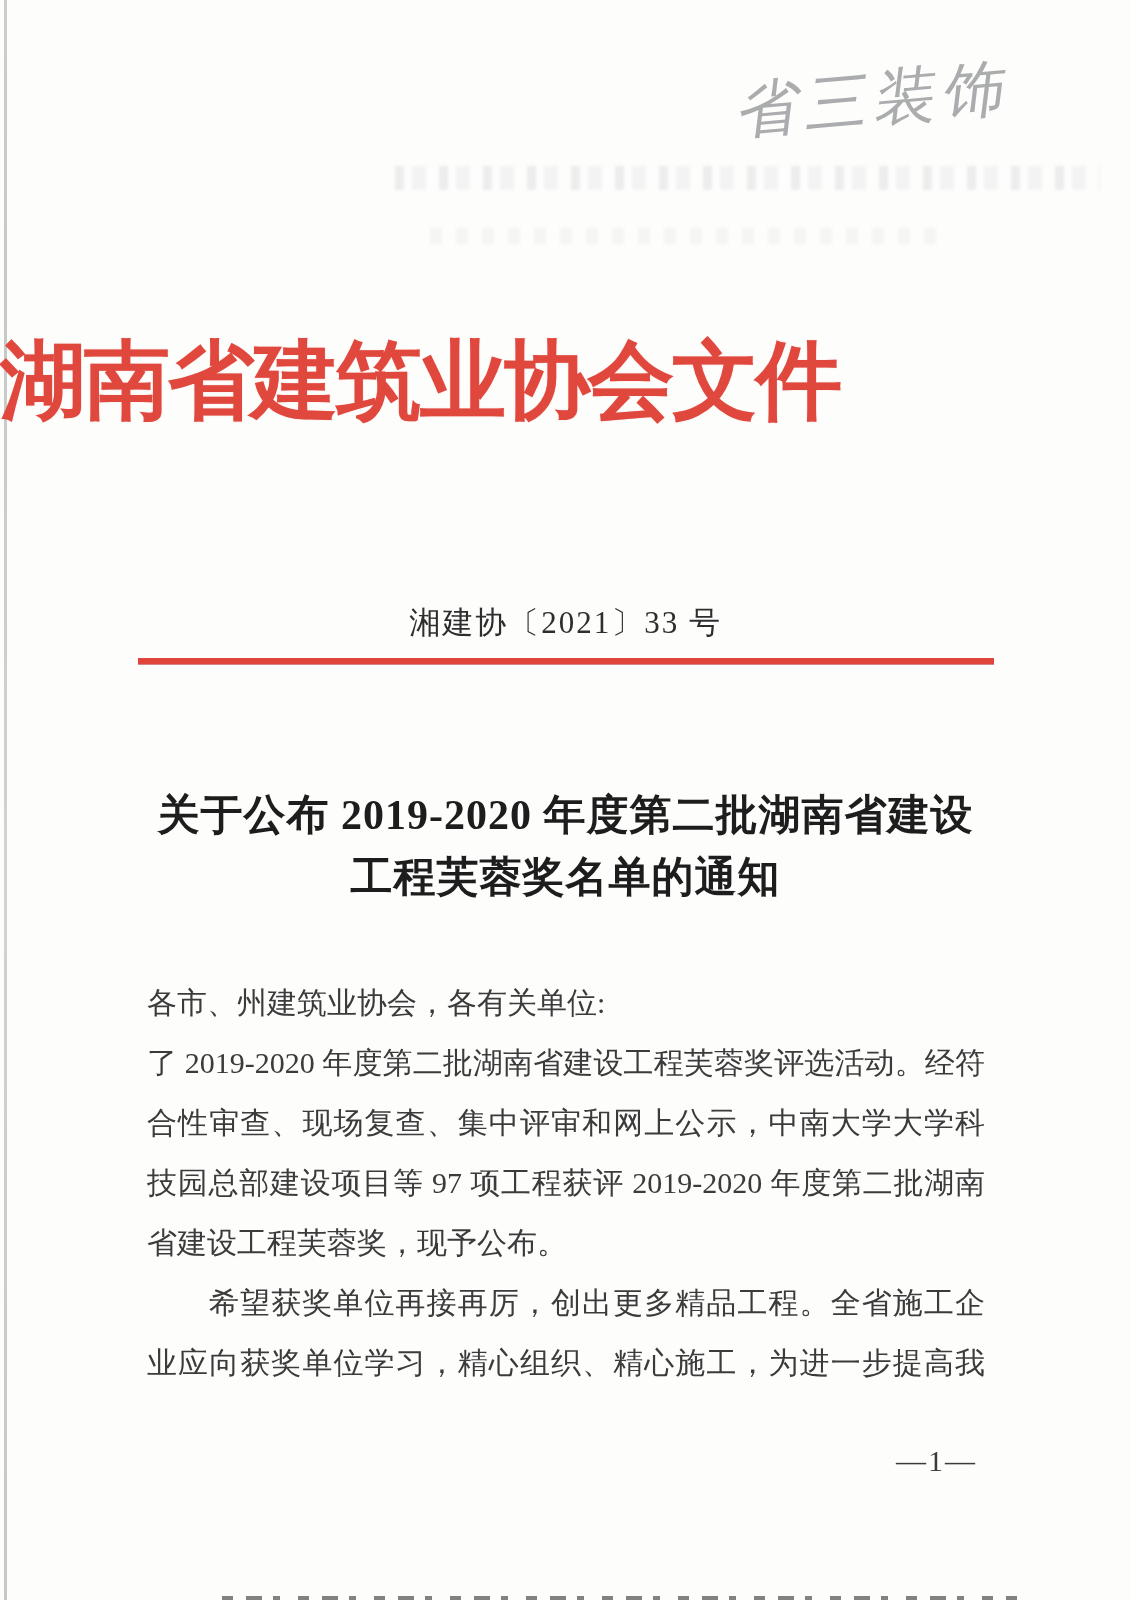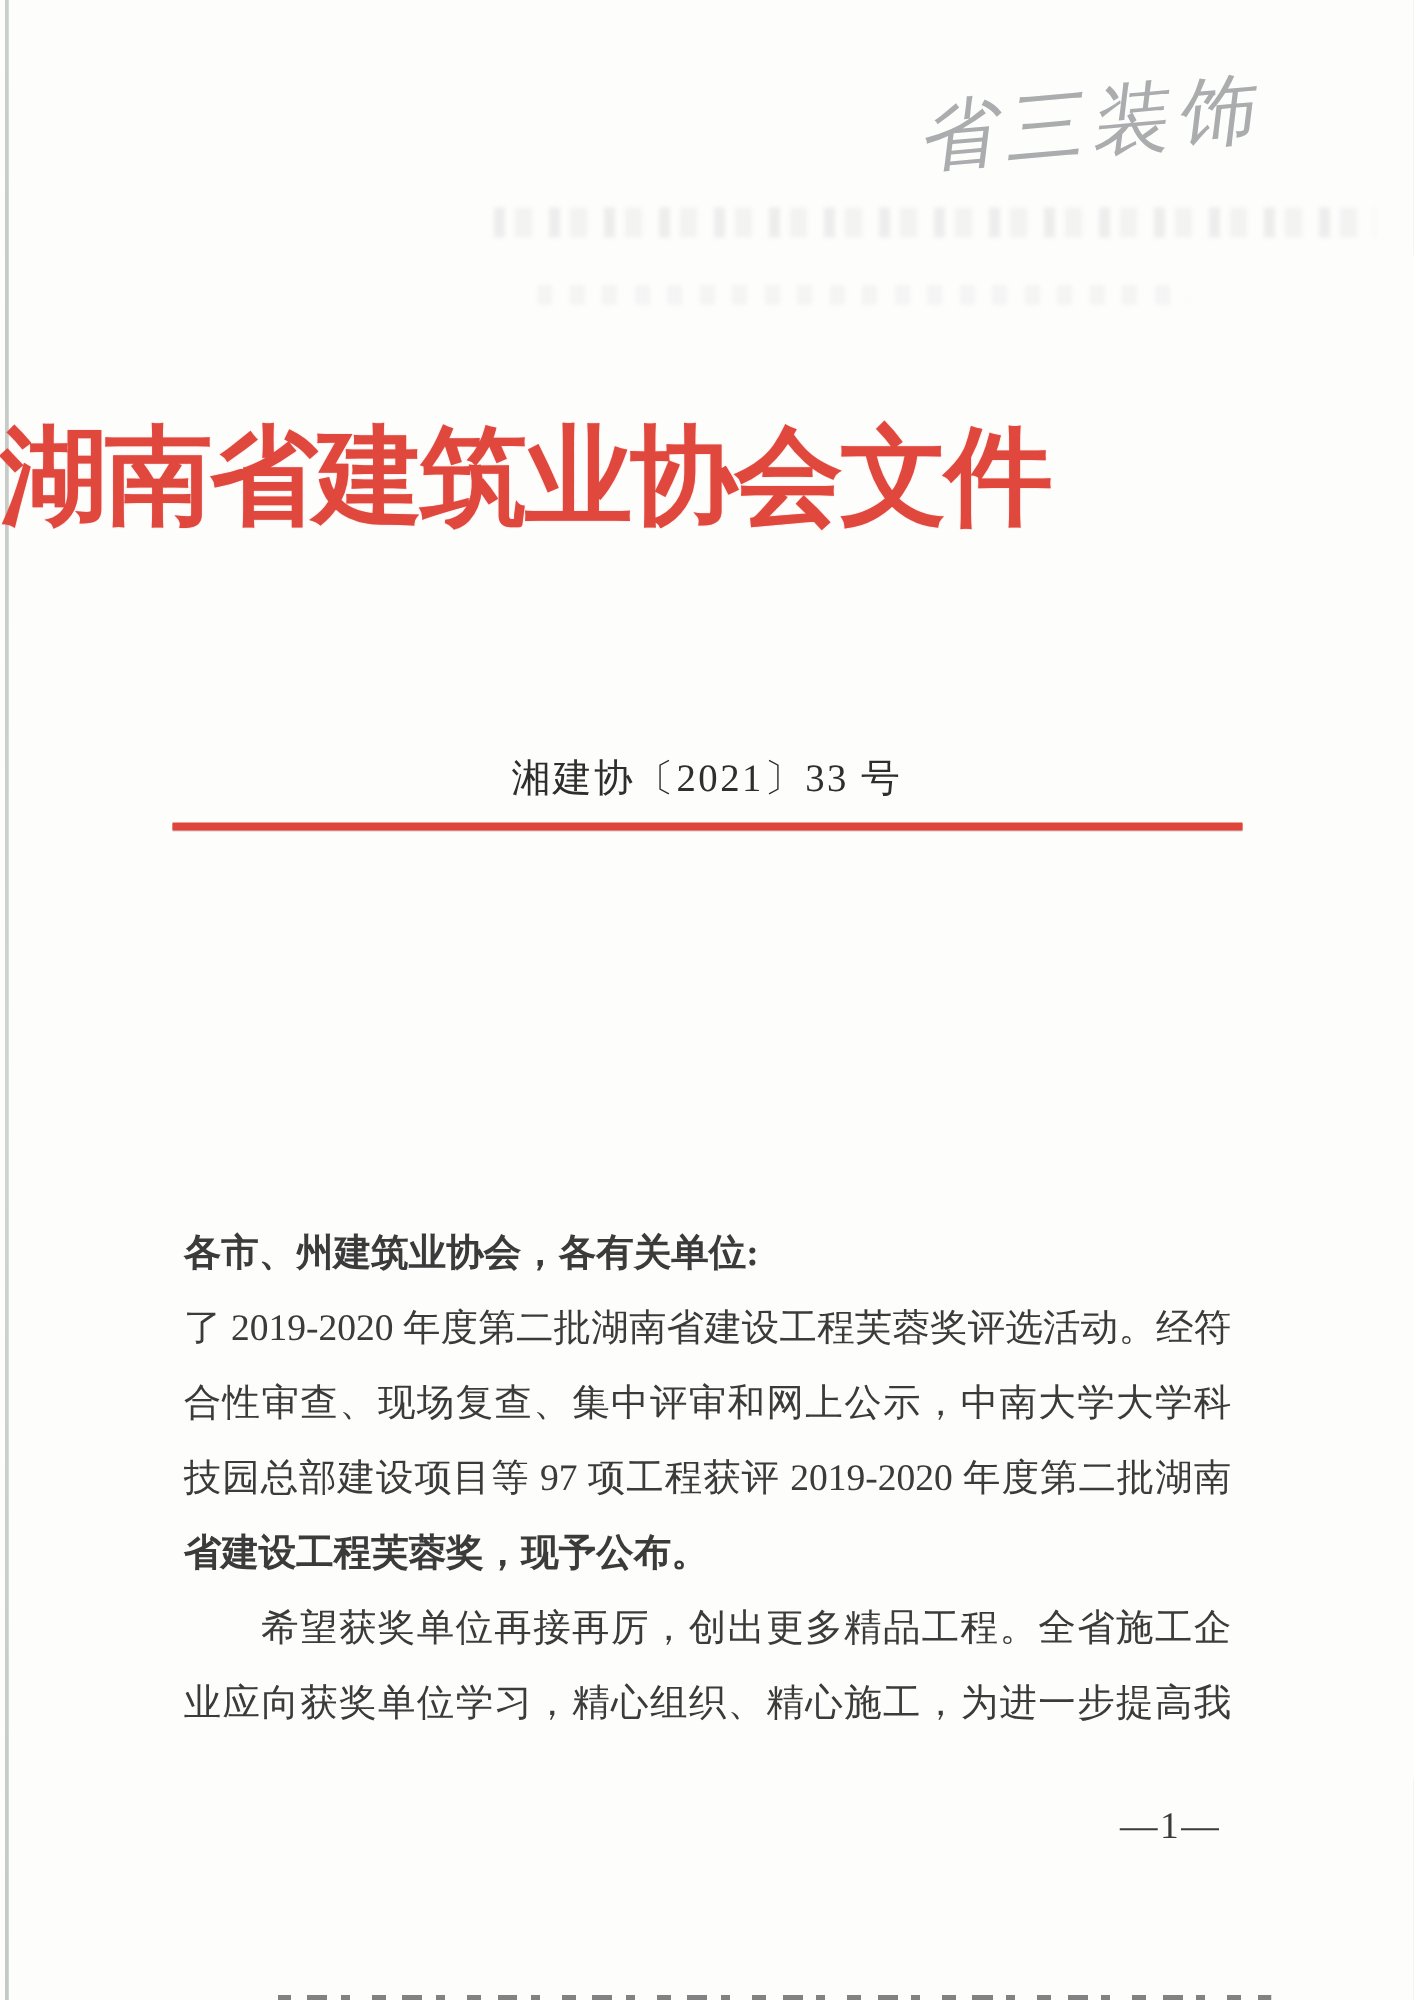--- a/index.html
+++ b/index.html
@@ -105,21 +105,21 @@
     font-size: 30px;
     color: var(--body_ink, #3b3b3b);
   }
   .body-line {
     height: 60px;
     line-height: 60px;
     text-align: justify;
     text-align-last: justify;
     white-space: normal;
   }
-  .body-line.no-justify { text-align: right; text-align-last: left; font-weight: bold; }
+  .body-line.no-justify { text-align: right; text-align-last: left; }
   .body-line.indent { text-indent: 62px; }
 
   .page-number {
     position: absolute;
     top: 1444px; left: 896px;
     font-size: 30px;
     letter-spacing: 2px;
     color: #3a3a3a;
   }
 
@@ -146,20 +146,24 @@
   <div class="ghost-band ghost-band-2"></div>
 
   <div class="handwritten-note">省三装饰</div>
 
   <div class="masthead">湖南省建筑业协会文件</div>
 
   <div class="doc-number">湘建协〔2021〕33 号</div>
 
   <div class="red-rule"></div>
 
+  <div class="notice-title">
+    <div>关于公布 2019-2020 年度第二批湖南省建设</div>
+    <div>工程芙蓉奖名单的通知</div>
+  </div>
 
   <div class="body-block">
     <div class="body-line no-justify">各市、州建筑业协会，各有关单位:</div>
     <div class="body-line">了 2019-2020 年度第二批湖南省建设工程芙蓉奖评选活动。经符</div>
     <div class="body-line">合性审查、现场复查、集中评审和网上公示，中南大学大学科</div>
     <div class="body-line">技园总部建设项目等 97 项工程获评 2019-2020 年度第二批湖南</div>
     <div class="body-line no-justify">省建设工程芙蓉奖，现予公布。</div>
     <div class="body-line indent">希望获奖单位再接再厉，创出更多精品工程。全省施工企</div>
     <div class="body-line">业应向获奖单位学习，精心组织、精心施工，为进一步提高我</div>
   </div>

